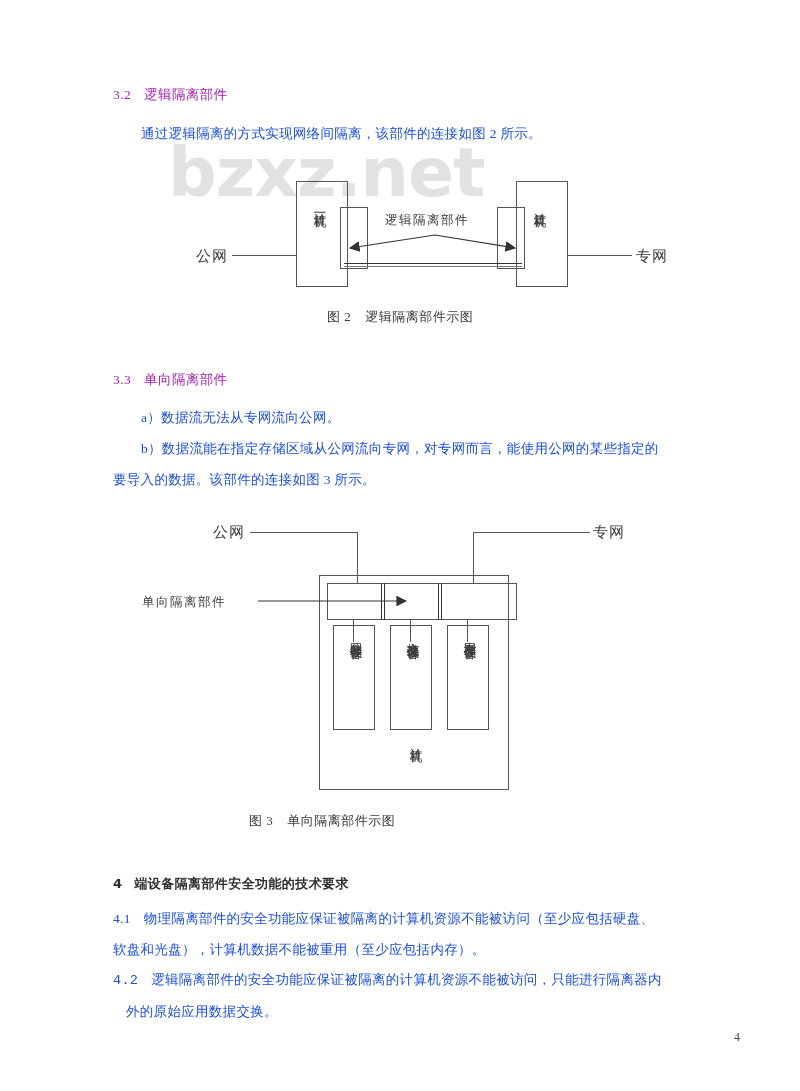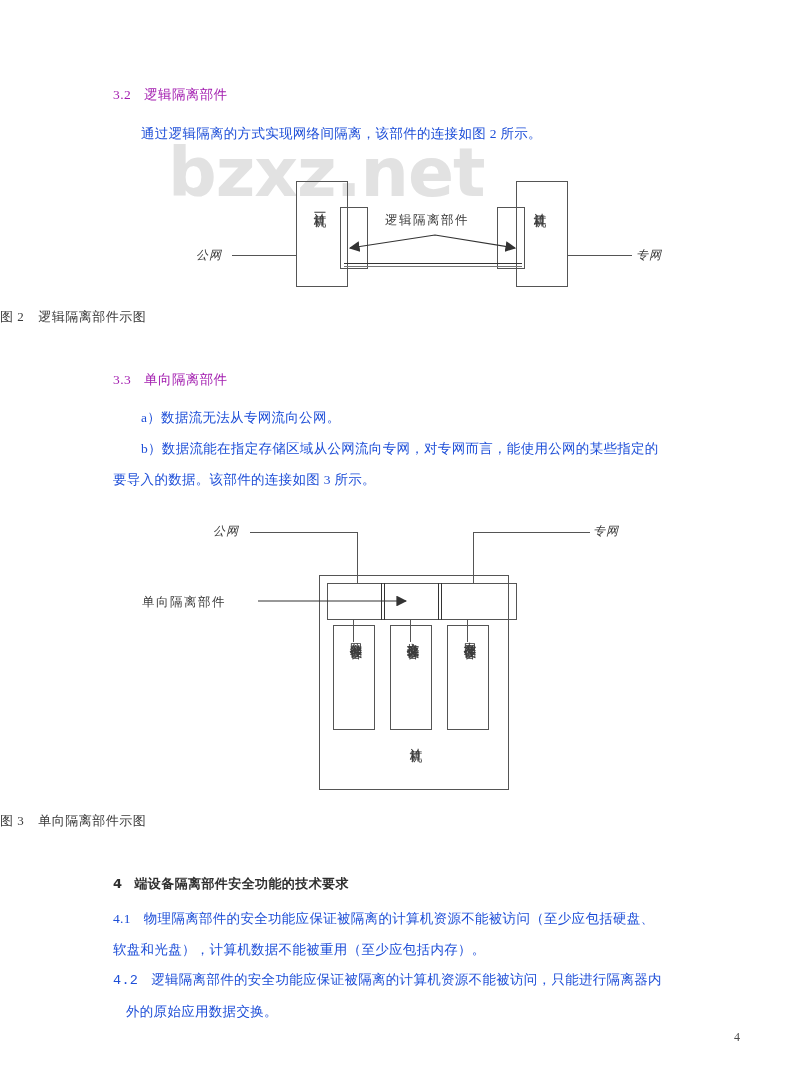--- a/index.html
+++ b/index.html
@@ -53,21 +53,21 @@
     font-family: "DejaVu Sans", "Liberation Sans", sans-serif;
     font-weight: bold;
     font-size: 13px;
     letter-spacing: 0.4px;
     color: #2f2f2f;
   }
   .bold-head .num { margin-right: 12px; font-weight: bold; }
   .fig-caption {
     font-size: 13px;
     letter-spacing: 0.5px;
-    text-align: left;
+    text-align: center;
     color: #3a3a3a;
   }
   .fig-caption .gap { display: inline-block; width: 14px; }
   .page-num {
     position: absolute;
     right: 60px;
     top: 1030px;
     font-size: 12px;
     color: #4a4a4a;
     z-index: 2;
@@ -94,21 +94,21 @@
     color: #3a3a3a;
     white-space: nowrap;
   }
   .htext {
     position: absolute;
     font-size: 12.5px;
     letter-spacing: 1.5px;
     color: #3a3a3a;
     white-space: nowrap;
   }
-  .htext.lbl13 { font-size: 12px; letter-spacing: 1px; font-style: italic; }
+  .htext.lbl13 { font-size: 15px; letter-spacing: 1px; }
   svg { position: absolute; overflow: visible; }
 </style>
 </head>
 <body>
 
 <div id="page">
 
   <div class="watermark">bzxz.net</div>
 
   <div class="blk heading-num" style="left:113px; top:85px;">

